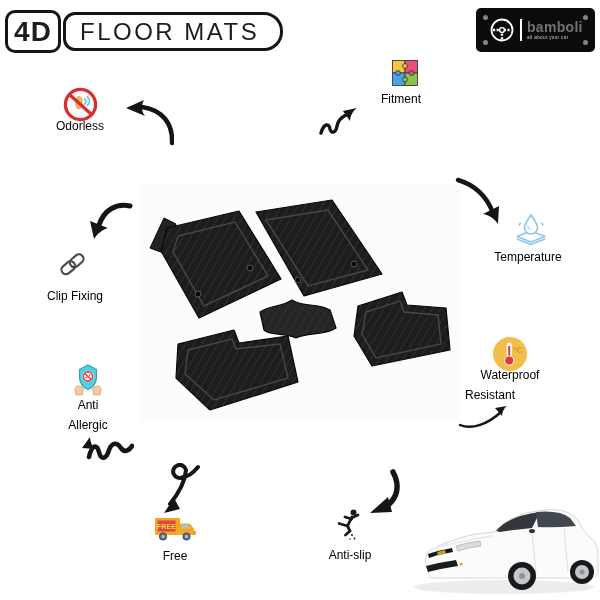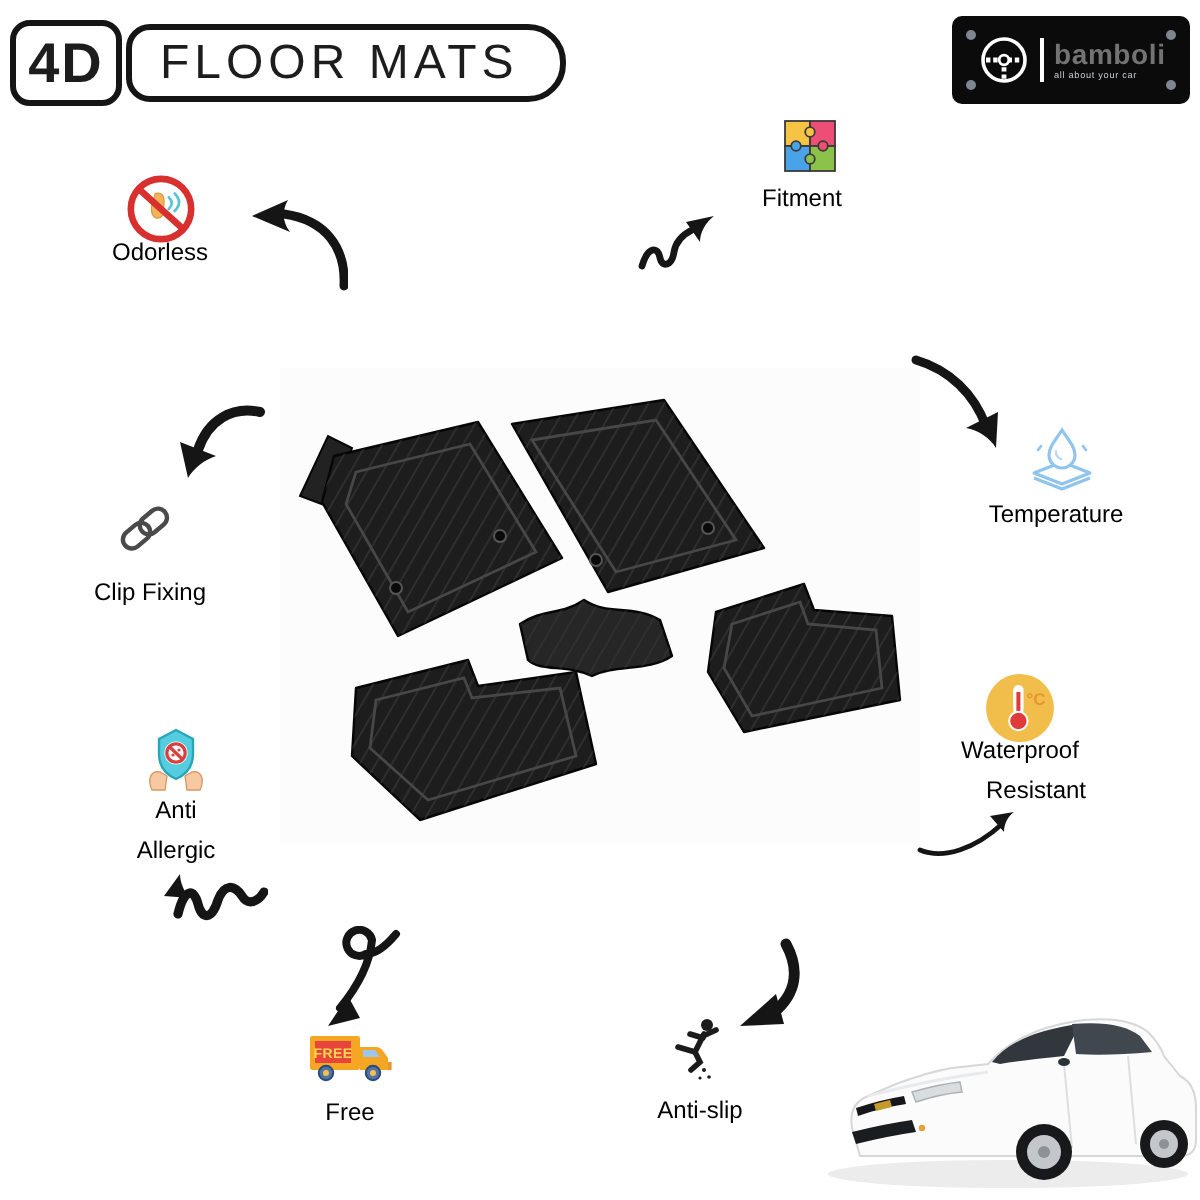--- a/index.html
+++ b/index.html
@@ -113,21 +113,21 @@
   <div class="abs" style="left:492px;top:336px">
     <svg width="36" height="36" viewBox="0 0 36 36">
       <circle cx="18" cy="18" r="17" fill="#f1bd4b"></circle>
       <rect x="14.6" y="6.5" width="5.2" height="15" rx="2.6" fill="#ffffff"></rect>
       <rect x="16.2" y="10" width="2" height="12" fill="#e03a3a"></rect>
       <circle cx="17.2" cy="24.5" r="4.6" fill="#e03a3a" stroke="#ffffff" stroke-width="1"></circle>
       <text x="26" y="16.5" font-size="8.5" font-weight="bold" fill="#e8952e" text-anchor="middle">°C</text>
     </svg>
   </div>
   <div class="label" style="left:448px;top:366px;width:124px">Waterproof</div>
-  <div class="label" style="left:456px;top:386px;width:124px">Resistant</div>
+  <div class="label" style="left:428px;top:386px;width:124px">Resistant</div>
   <div class="abs" style="left:458px;top:403px">
     <svg width="52" height="28" viewBox="0 0 52 28">
       <path d="M2,22 C14,27 30,21 43,9" fill="none" stroke="#151515" stroke-width="2.4" stroke-linecap="round"></path>
       <path d="M49,3 L37,5 L44,13 C44,9 46,5 49,3 Z" fill="#151515"></path>
     </svg>
   </div>
 
   <div class="abs" style="left:88px;top:201px">
     <svg width="46" height="42" viewBox="0 0 46 42">
       <path d="M42,5 C28,2 16,9 11,24" fill="none" stroke="#151515" stroke-width="5" stroke-linecap="round"></path>

